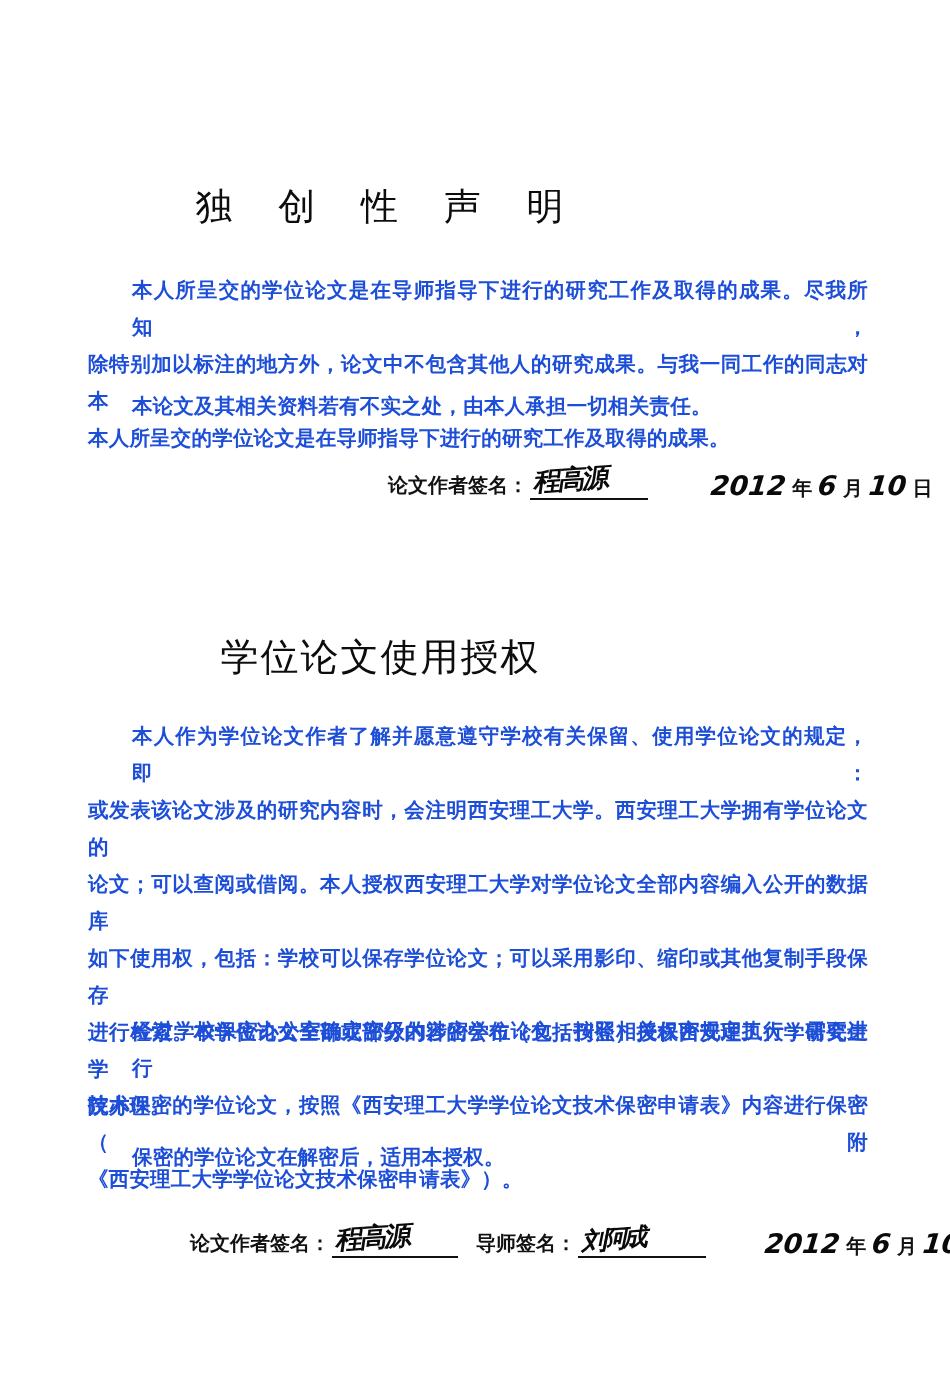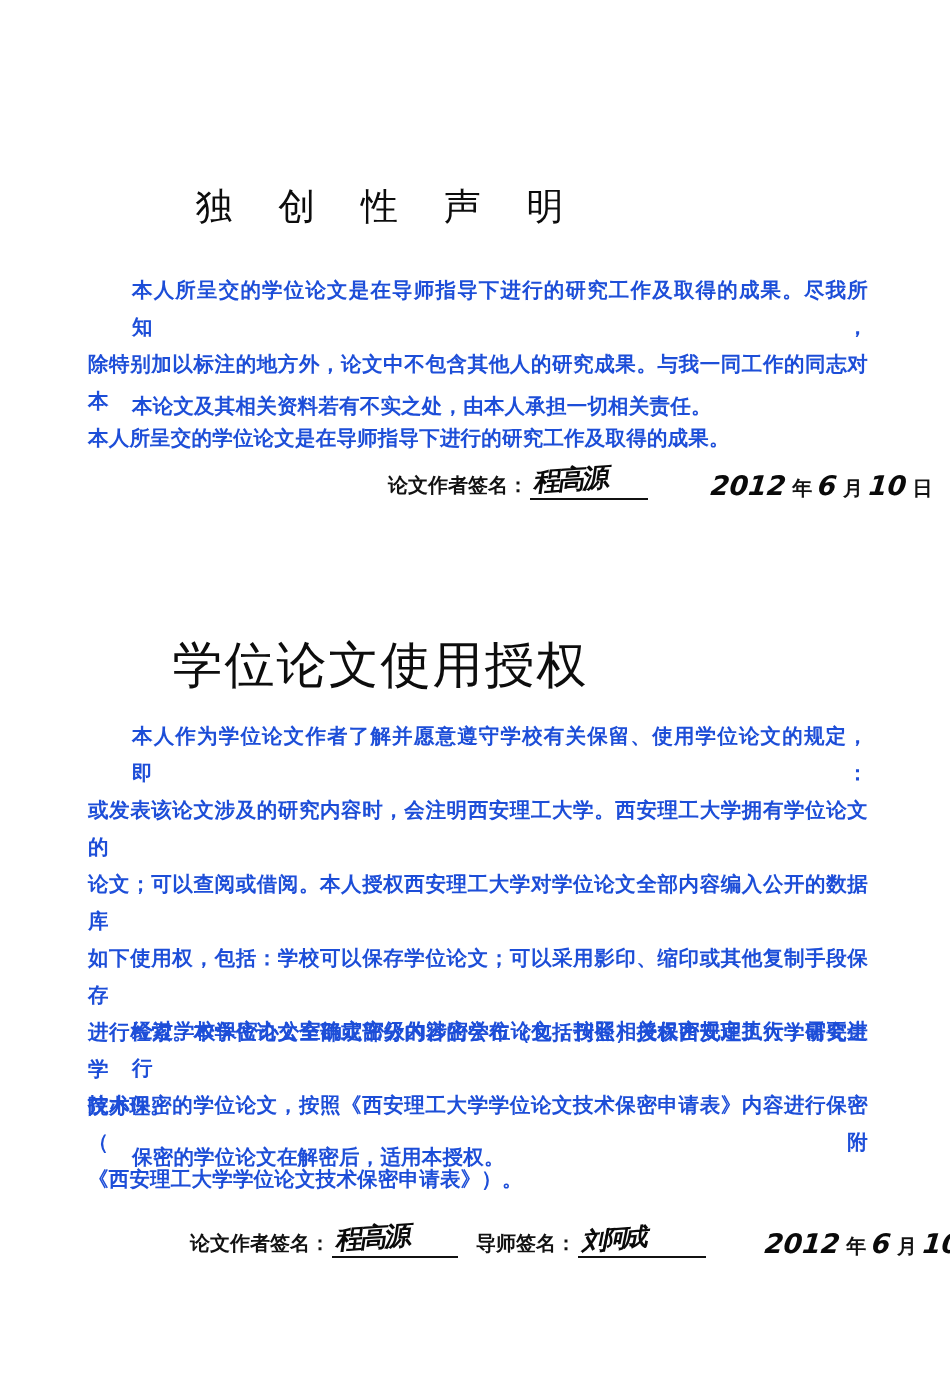--- a/index.html
+++ b/index.html
@@ -29,21 +29,21 @@
     margin-top: 12px;
   }
   .title-1 {
     top: 170px;
     font-size: 37px;
     letter-spacing: 17px;
     text-indent: 17px;
   }
   .title-2 {
     top: 620px;
-    font-size: 50px;
+    font-size: 38px;
     letter-spacing: 2px;
     text-indent: 2px;
   }
 
   
   .body-block {
     position: absolute;
     left: 88px;
     width: 780px;
   }

